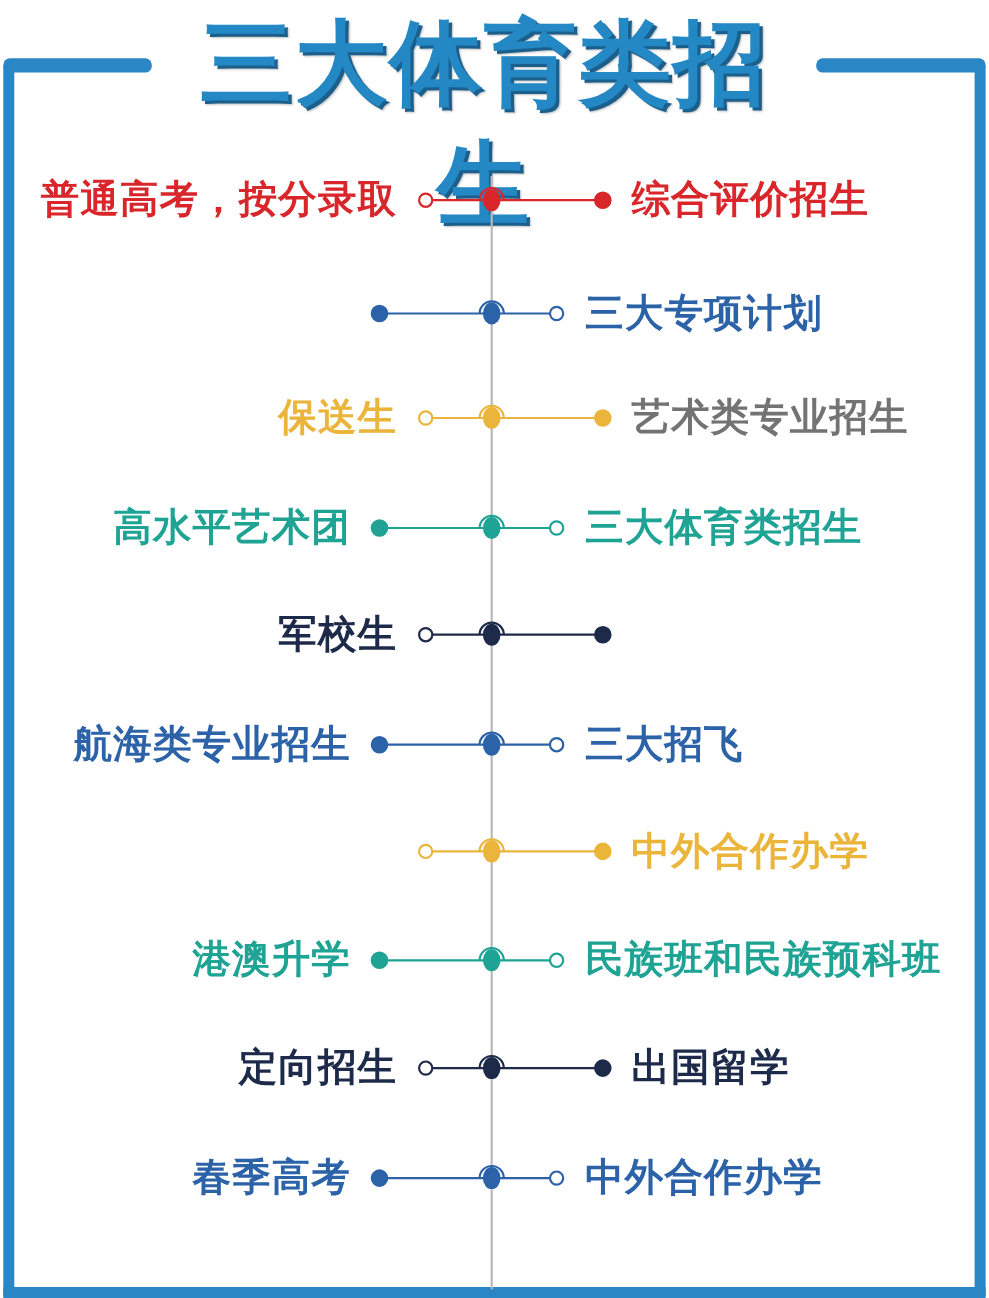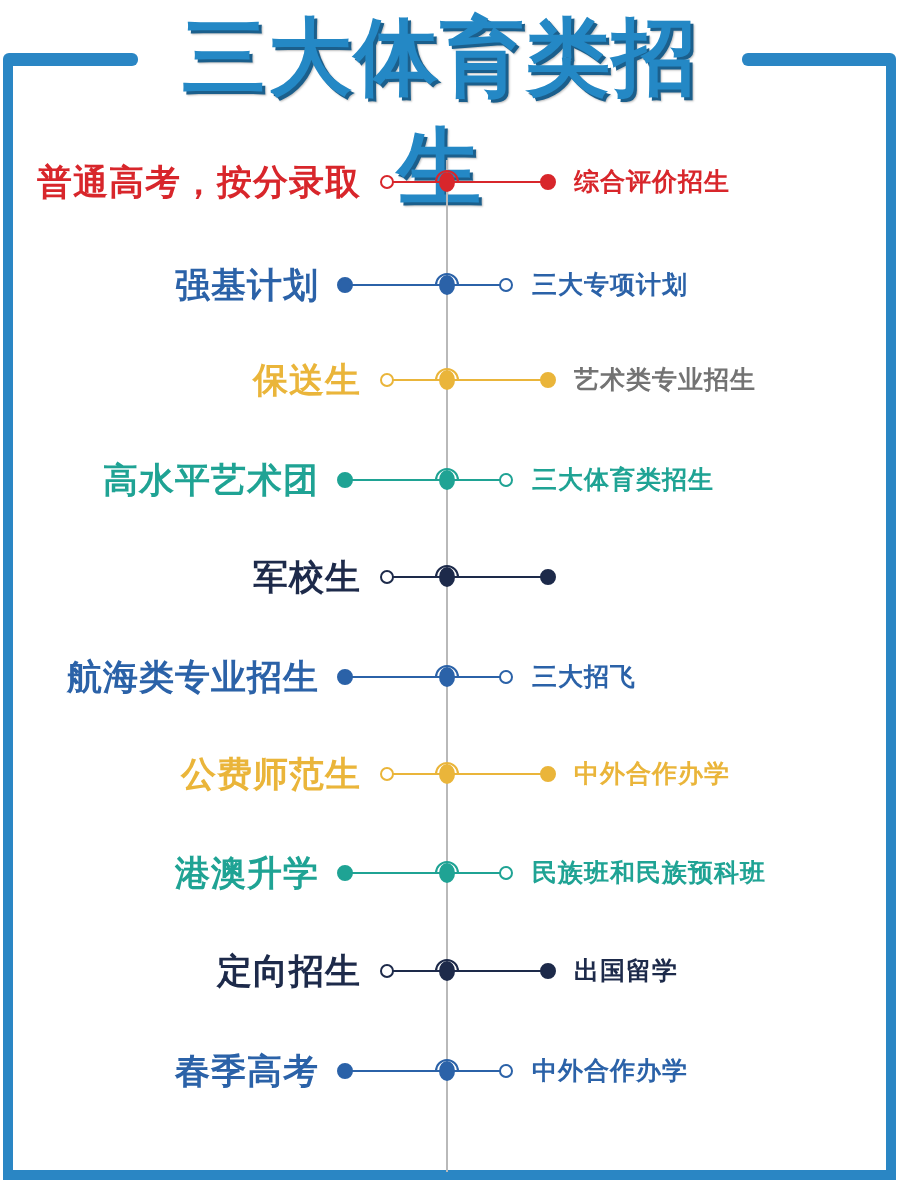--- a/index.html
+++ b/index.html
@@ -10,21 +10,21 @@
   .frame-bottom { position:absolute; left:3px; right:3px; bottom:0; height:10px; background:#2a86c4; }
   .frame-top-left { position:absolute; left:3px; top:53px; width:135px; height:13px; background:#2a86c4; border-radius:6px; }
   .frame-top-right { position:absolute; left:742px; right:3px; top:53px; height:13px; background:#2a86c4; border-radius:6px; }
   .title { position:absolute; left:140px; top:2px; width:600px; text-align:center;
            font-size:84px; font-weight:bold; color:#2488c5; letter-spacing:2px; line-height:110px;
            text-shadow: 3px 3px 0 #1b5f8c, 4px 4px 2px rgba(0,0,0,0.25); }
   .spine { position:absolute; left:446px; top:160px; width:2px; height:1012px; background:#b9b9b9; }
   .row { position:absolute; left:0; width:899px; height:60px; }
   .label-left { position:absolute; right:530px; top:0; height:60px; line-height:60px; font-size:35px;
                 font-weight:bold; white-space:nowrap; letter-spacing:1px; }
-  .label-right { position:absolute; top:0; height:60px; line-height:60px; font-size:25px; font-weight:bold;
+  .label-right { position:absolute; top:0; height:60px; line-height:60px; font-size:35px; font-weight:bold;
                  white-space:nowrap; letter-spacing:1px; }
   .connector { position:absolute; left:0; top:0; width:899px; height:60px; }
 </style>
 </head>
 <body>
 
 <div class="frame-top-left"></div>
 <div class="frame-top-right"></div>
 <div class="frame-left"></div>
 <div class="frame-right"></div>
@@ -47,21 +47,20 @@
       <span class="label-right" style="color: rgb(216, 38, 43); left: 574px;">综合评价招生</span>
     </div>
   <div class="row" style="top:255px">
       <svg class="connector">
         <line x1="345" y1="30" x2="506" y2="30" stroke="#2b62a8" stroke-width="2"></line>
         <path d="M 436 30 A 11 11 0 0 1 458 30" fill="none" stroke="#2b62a8" stroke-width="2"></path>
         <ellipse cx="447" cy="30" rx="8" ry="10" fill="#2b62a8"></ellipse>
         <circle cx="345" cy="30" r="7" fill="#2b62a8" stroke="#2b62a8" stroke-width="2"></circle>
         <circle cx="506" cy="30" r="6" fill="#fff" stroke="#2b62a8" stroke-width="2"></circle>
       </svg>
-      <span class="label-left" style="color: rgb(43, 98, 168); right: 580px;">强基计划</span>
       <span class="label-right" style="color: rgb(43, 98, 168); left: 532px;">三大专项计划</span>
     </div>
   <div class="row" style="top:350px">
       <svg class="connector">
         <line x1="387" y1="30" x2="548" y2="30" stroke="#eab53a" stroke-width="2"></line>
         <path d="M 436 30 A 11 11 0 0 1 458 30" fill="none" stroke="#eab53a" stroke-width="2"></path>
         <ellipse cx="447" cy="30" rx="8" ry="10" fill="#eab53a"></ellipse>
         <circle cx="387" cy="30" r="6" fill="#fff" stroke="#eab53a" stroke-width="2"></circle>
         <circle cx="548" cy="30" r="7" fill="#eab53a" stroke="#eab53a" stroke-width="2"></circle>
       </svg>
@@ -101,21 +100,20 @@
       <span class="label-right" style="color: rgb(43, 98, 168); left: 532px;">三大招飞</span>
     </div>
   <div class="row" style="top:744px">
       <svg class="connector">
         <line x1="387" y1="30" x2="548" y2="30" stroke="#eab53a" stroke-width="2"></line>
         <path d="M 436 30 A 11 11 0 0 1 458 30" fill="none" stroke="#eab53a" stroke-width="2"></path>
         <ellipse cx="447" cy="30" rx="8" ry="10" fill="#eab53a"></ellipse>
         <circle cx="387" cy="30" r="6" fill="#fff" stroke="#eab53a" stroke-width="2"></circle>
         <circle cx="548" cy="30" r="7" fill="#eab53a" stroke="#eab53a" stroke-width="2"></circle>
       </svg>
-      <span class="label-left" style="color: rgb(234, 181, 58); right: 538px;">公费师范生</span>
       <span class="label-right" style="color: rgb(234, 181, 58); left: 574px;">中外合作办学</span>
     </div>
   <div class="row" style="top:843px">
       <svg class="connector">
         <line x1="345" y1="30" x2="506" y2="30" stroke="#1fa394" stroke-width="2"></line>
         <path d="M 436 30 A 11 11 0 0 1 458 30" fill="none" stroke="#1fa394" stroke-width="2"></path>
         <ellipse cx="447" cy="30" rx="8" ry="10" fill="#1fa394"></ellipse>
         <circle cx="345" cy="30" r="7" fill="#1fa394" stroke="#1fa394" stroke-width="2"></circle>
         <circle cx="506" cy="30" r="6" fill="#fff" stroke="#1fa394" stroke-width="2"></circle>
       </svg>

